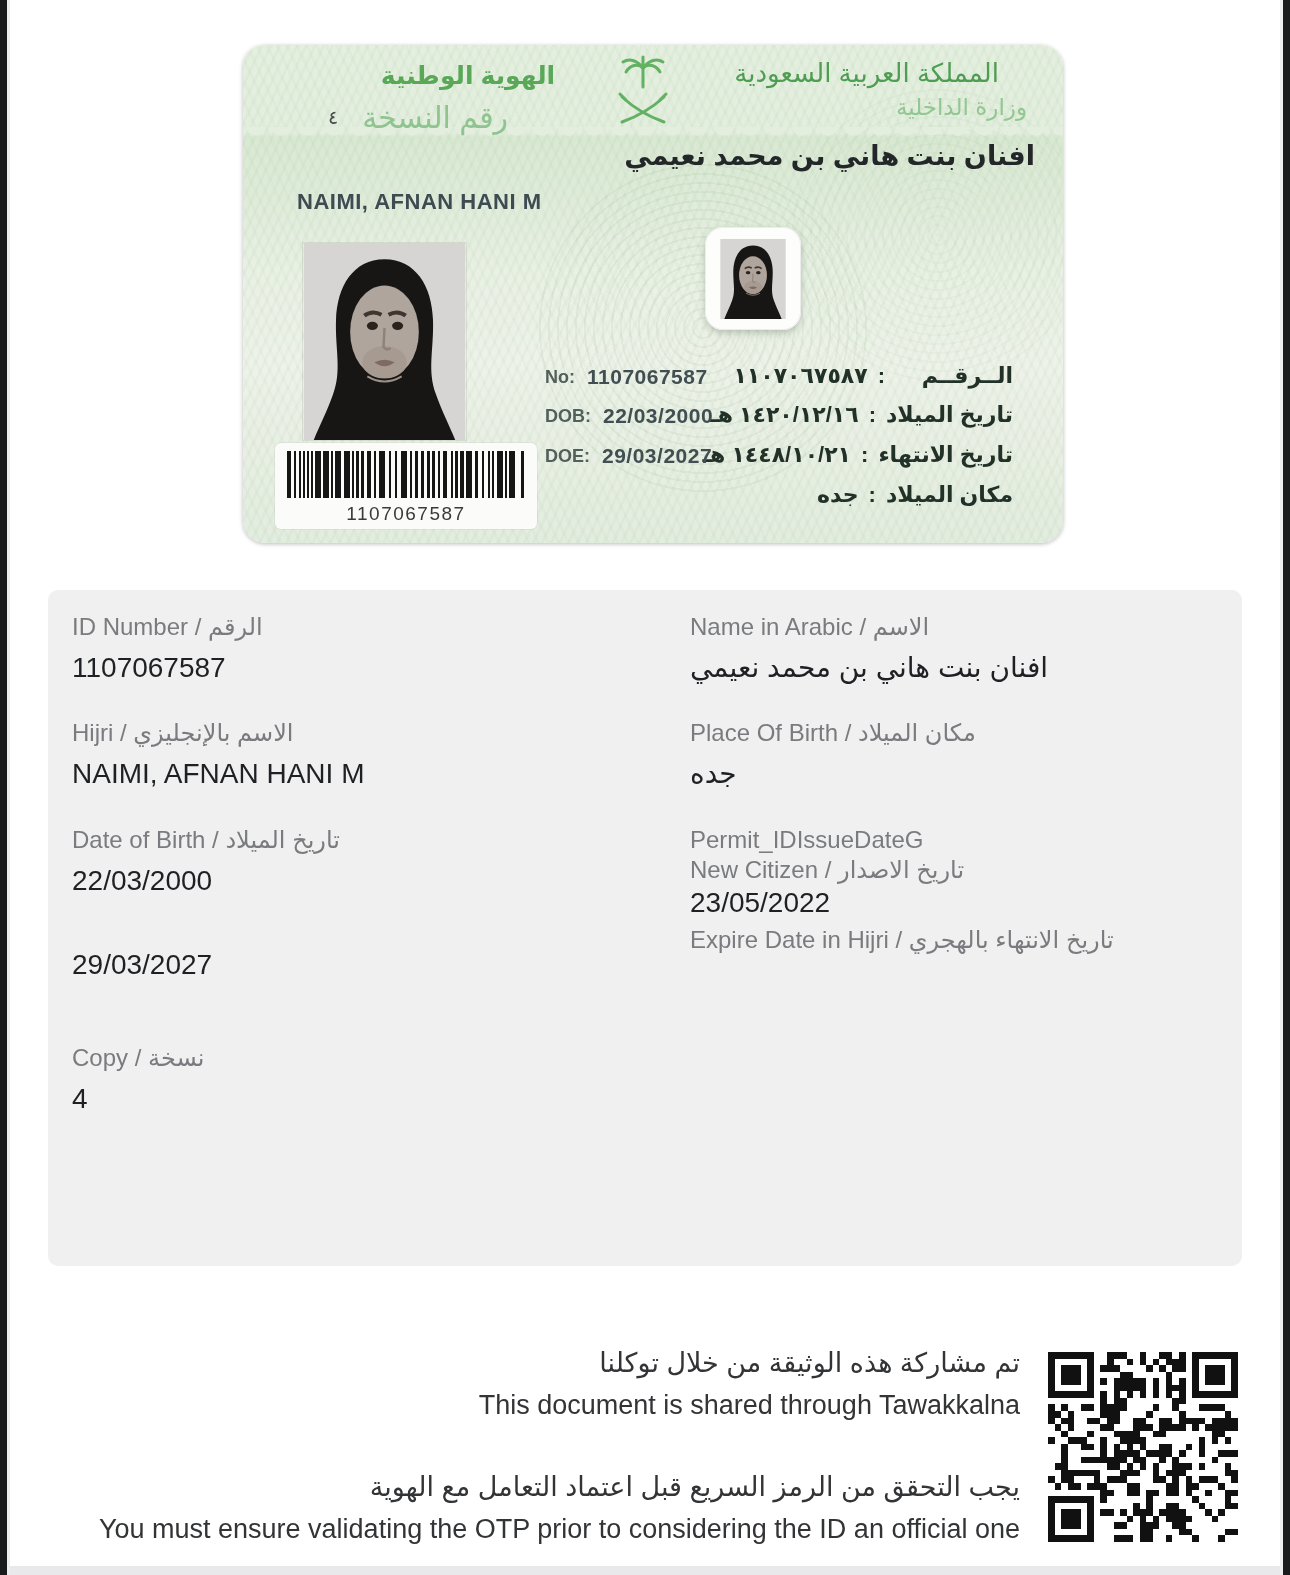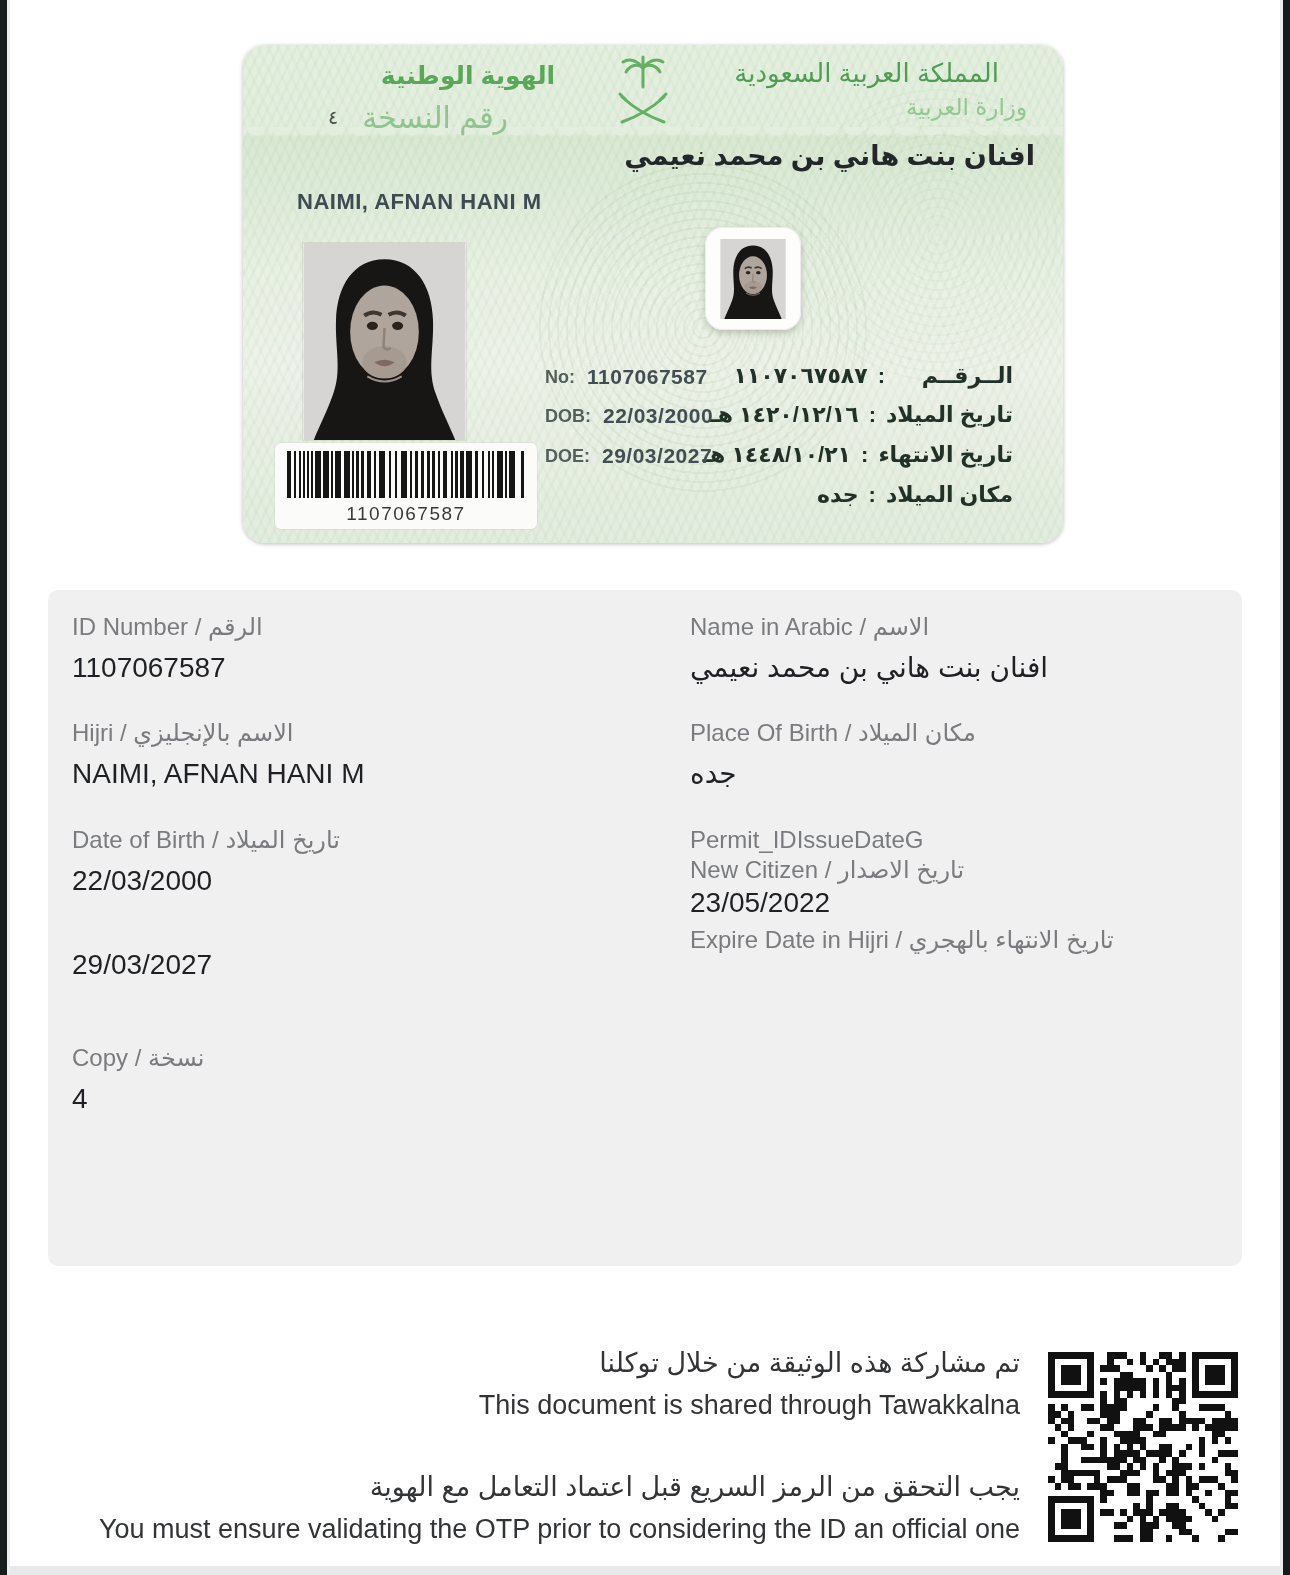--- a/index.html
+++ b/index.html
@@ -103,21 +103,21 @@
 <div class="edge-bar left"></div>
 <div class="edge-bar right"></div>
 <div class="bottom-strip"></div>
 
 <div class="id-card">
   <div class="scallop"></div>
   <div class="rosette r1"></div>
   <div class="rosette r2"></div>
 
   <div class="kingdom">المملكة العربية السعودية</div>
-  <div class="ministry">وزارة العربية</div>
+  <div class="ministry">وزارة الداخلية</div>
   <div class="doc-title">الهوية الوطنية</div>
   <div class="copy-row">
     <span class="copy-num">٤</span>
     <span class="copy-label">رقم النسخة</span>
   </div>
 
   <svg class="emblem" width="52" height="82" viewBox="0 0 52 82">
     <g stroke="#63b163" fill="none" stroke-width="3" stroke-linecap="round">
       <path d="M26,34 L26,16"></path>
       <path d="M26,15 C20,7 12,5 6,9"></path>

